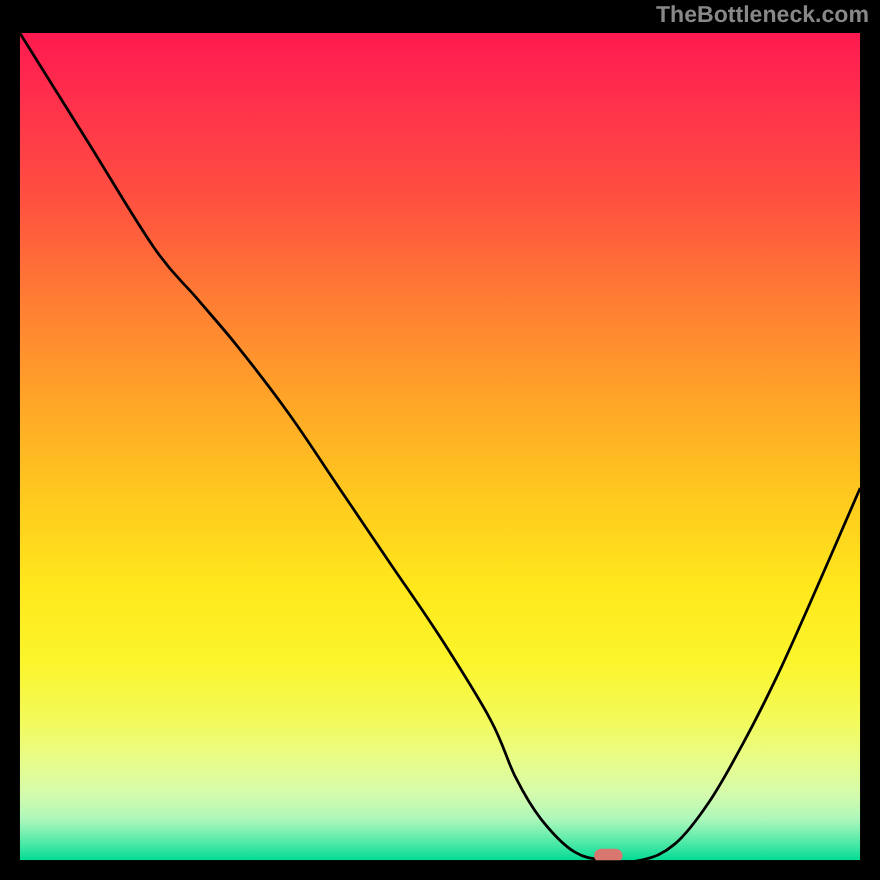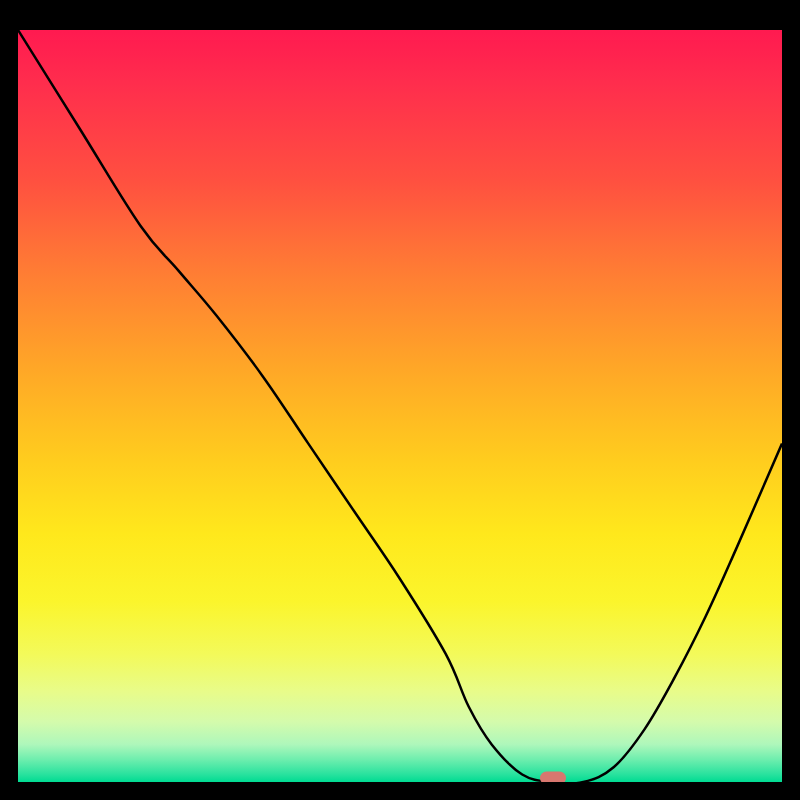--- a/index.html
+++ b/index.html
@@ -73,20 +73,21 @@
     background: #d8776f;
     border-radius: 7px;
     z-index: 6;
     transform: translate(-50%, -50%);
   }
 </style>
 </head>
 <body>
 
 <div class="chart-container">
+  <div class="watermark">TheBottleneck.com</div>
   <div class="plot-area">
     <div class="gradient-bg"></div>
     <svg class="curve-svg" viewBox="0 0 764 752" preserveAspectRatio="none">
       <path id="curve-path" fill="none" stroke="#000" stroke-width="2.5" d="M 0 0 C 11.0016 17.596799999999998, 39.116800000000005 62.566399999999994, 61.120000000000005 97.75999999999999 C 83.1232 132.9536, 104.36240000000001 169.80159999999998, 122.24000000000001 195.51999999999998 C 140.1176 221.23839999999998, 146.688 224.39679999999998, 160.44 240.64 C 174.192 256.8832, 183.5128 266.8096, 198.64000000000001 285.76 C 213.76720000000003 304.7104, 227.97760000000002 322.9088, 244.48000000000002 345.91999999999996 C 260.9824 368.93119999999993, 273.81759999999997 389.23519999999996, 290.32 413.59999999999997 C 306.8224 437.96479999999997, 319.6576 456.9152, 336.16 481.28000000000003 C 352.66240000000005 505.64480000000003, 365.4976 523.2416000000001, 382 548.96 C 398.5024 574.6784, 415.46320000000003 601.1487999999999, 427.84000000000003 624.16 C 440.21680000000003 647.1712, 442.5088 660.5568, 450.76 676.8 C 459.0112 693.0432, 464.0536 702.2176, 473.68 714.4 C 483.3064 726.5824, 493.2384 737.712, 504.24 744.48 C 515.2416 751.248, 523.7983999999999 750.6464, 534.8 752 C 545.8016 753.3536, 554.3584 754.7072, 565.36 752 C 576.3616000000001 749.2928, 584.9184 746.4352, 595.9200000000001 736.96 C 606.9216000000001 727.4848000000001, 615.4784000000001 715.6032, 626.48 699.36 C 637.4816 683.1168, 646.0383999999999 667.024, 657.04 646.72 C 668.0416 626.416, 676.5984 609.5712, 687.6 586.56 C 698.6016000000001 563.5487999999999, 704.408 550.0128, 718.16 518.88 C 731.9119999999999 487.7472, 755.7488 432.55039999999997, 764 413.59999999999997"></path>
     </svg>
     <div id="marker" class="marker" style="left: 534.8px; top: 748.24px;"></div>
   </div>
 </div>
 
 </body></html>

